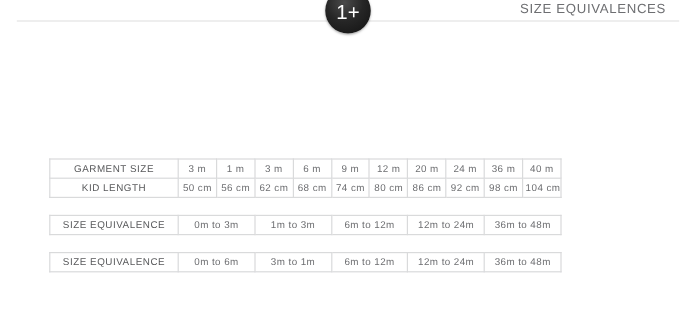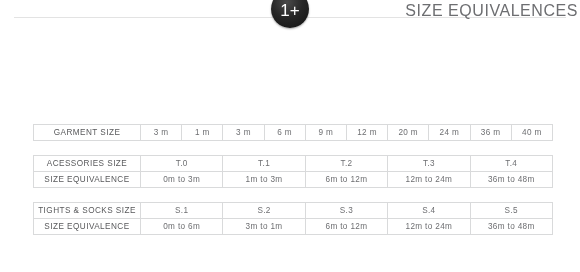--- a/index.html
+++ b/index.html
@@ -51,40 +51,40 @@
     color: #ffffff;
     font-size: 17px;
     line-height: 1;
     letter-spacing: 0px;
     font-weight: 400;
     transform: translateY(1px);
     font-family: "Liberation Sans", sans-serif;
   }
   .header-title {
     position: absolute;
-    right: 2px;
+    right: 25px;
     top: 2px;
-    font-size: 16px;
+    font-size: 11px;
     letter-spacing: 0.55px;
     color: #6d6e71;
     white-space: nowrap;
   }
 
   
   .tables-area {
     position: absolute;
     left: 33px;
     top: 124px;
     width: 515px;
   }
   table.size-table {
     border-collapse: collapse;
     table-layout: fixed;
-    width: 520px;
-    margin: 0;
+    width: 427px;
+    margin: 8px;
   }
   table.size-table + table.size-table {
     margin-top: 14px;
   }
   table.size-table td {
     border: 1px solid #d9dadb;
     height: 15px;
     padding: 0 2px;
     text-align: center;
     vertical-align: middle;
@@ -123,55 +123,52 @@
         <td>1 m</td>
         <td>3 m</td>
         <td>6 m</td>
         <td>9 m</td>
         <td>12 m</td>
         <td>20 m</td>
         <td>24 m</td>
         <td>36 m</td>
         <td>40 m</td>
       </tr>
+      <tr>
+        <td class="row-label">KID LENGTH</td>
+        <td>50 cm</td>
+        <td>56 cm</td>
+        <td>62 cm</td>
+        <td>68 cm</td>
+        <td>74 cm</td>
+        <td>80 cm</td>
+        <td>86 cm</td>
+        <td>92 cm</td>
+        <td>98 cm</td>
+        <td>104 cm</td>
+      </tr>
     </tbody>
   </table>
 
   <table class="size-table t2">
     <tbody>
-      <tr>
-        <td class="row-label">ACESSORIES SIZE</td>
-        <td>T.0</td>
-        <td>T.1</td>
-        <td>T.2</td>
-        <td>T.3</td>
-        <td>T.4</td>
-      </tr>
       <tr>
         <td class="row-label">SIZE EQUIVALENCE</td>
         <td>0m to 3m</td>
         <td>1m to 3m</td>
         <td>6m to 12m</td>
         <td>12m to 24m</td>
         <td>36m to 48m</td>
       </tr>
     </tbody>
   </table>
 
   <table class="size-table t3">
     <tbody>
       <tr>
-        <td class="row-label">TIGHTS &amp; SOCKS SIZE</td>
-        <td>S.1</td>
-        <td>S.2</td>
-        <td>S.3</td>
-        <td>S.4</td>
-        <td>S.5</td>
-      </tr>
-      <tr>
         <td class="row-label">SIZE EQUIVALENCE</td>
         <td>0m to 6m</td>
         <td>3m to 1m</td>
         <td>6m to 12m</td>
         <td>12m to 24m</td>
         <td>36m to 48m</td>
       </tr>
     </tbody>
   </table>
 </div>

